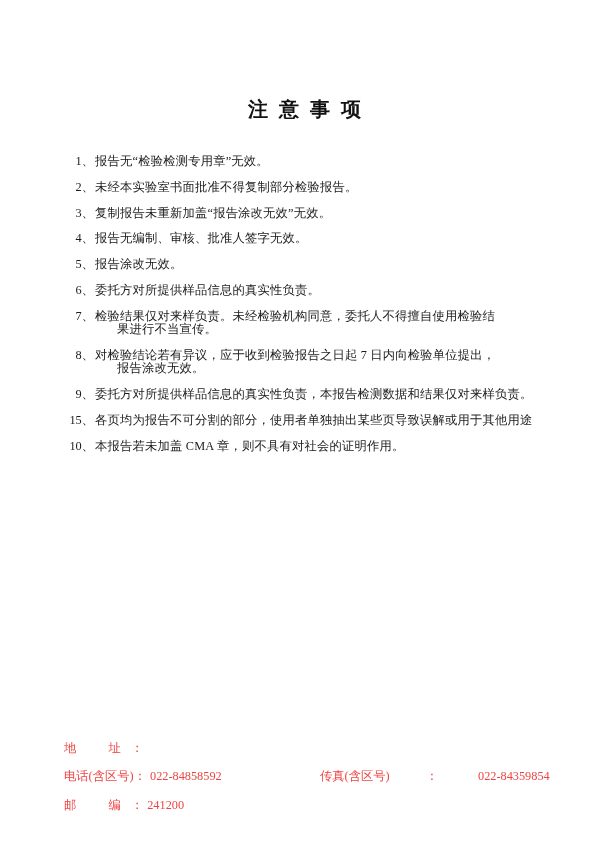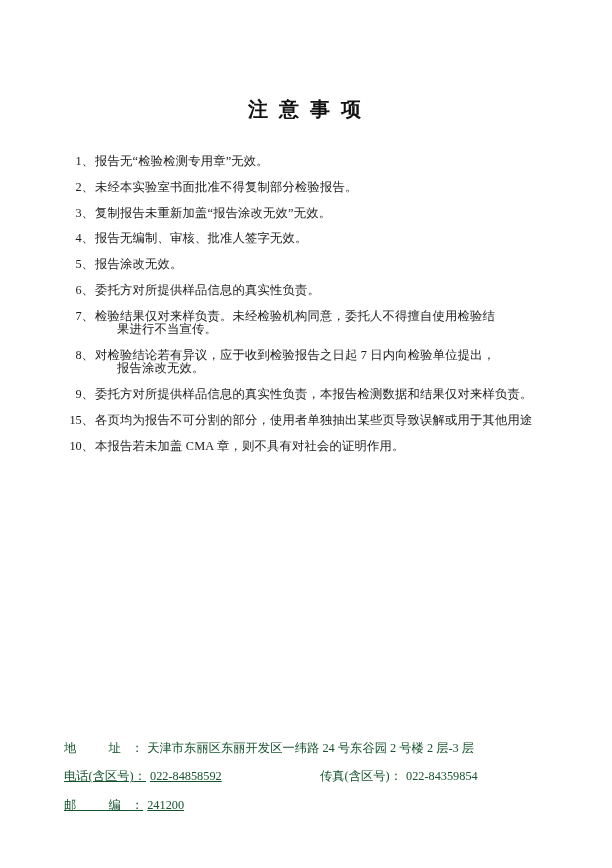--- a/index.html
+++ b/index.html
@@ -63,21 +63,21 @@
   .note-cont.indent-wide {
     padding-left: 40px;
   }
   .footer {
     position: absolute;
     left: 64px;
     right: 48px;
     top: 646px;
     font-size: 12.3px;
     line-height: 1.0;
-    color: #14532d;
+    color: #ef4444;
   }
   .footer-row {
     display: flex;
     align-items: flex-start;
     margin-bottom: 16px;
   }
   .footer-label {
     flex: 0 0 auto;
     white-space: nowrap;
   }
@@ -89,27 +89,27 @@
     padding-right: 4px;
   }
   .footer-value {
     flex: 0 0 auto;
     white-space: nowrap;
   }
   .footer-left {
     flex: 0 0 250px;
     display: flex;
     align-items: flex-start;
-    text-decoration: underline;
   }
   .footer-right {
     flex: 1 1 auto;
     display: flex;
     align-items: flex-start;
     padding-left: 6px;
+    gap: 36px;
   }
   .mono-num {
     font-family: "Liberation Serif", "DejaVu Serif", serif;
   }
 </style>
 </head>
 <body>
 
 <div class="page">
 
@@ -180,21 +180,20 @@
       <span class="note-text">本报告若未加盖 CMA 章，则不具有对社会的证明作用。</span>
     </div>
 
   </div>
 
   <div class="footer">
 
     <div class="footer-row">
       <span class="footer-label spaced">地　址</span>
       <span class="footer-colon">：</span>
-      <span class="footer-value">天津市东丽区东丽开发区一纬路 24 号东谷园 2 号楼 2 层-3 层</span>
     </div>
 
     <div class="footer-row">
       <span class="footer-left">
         <span class="footer-label">电话(含区号)</span>
         <span class="footer-colon">：</span>
         <span class="footer-value mono-num">022-84858592</span>
       </span>
       <span class="footer-right">
         <span class="footer-label">传真(含区号)</span>

